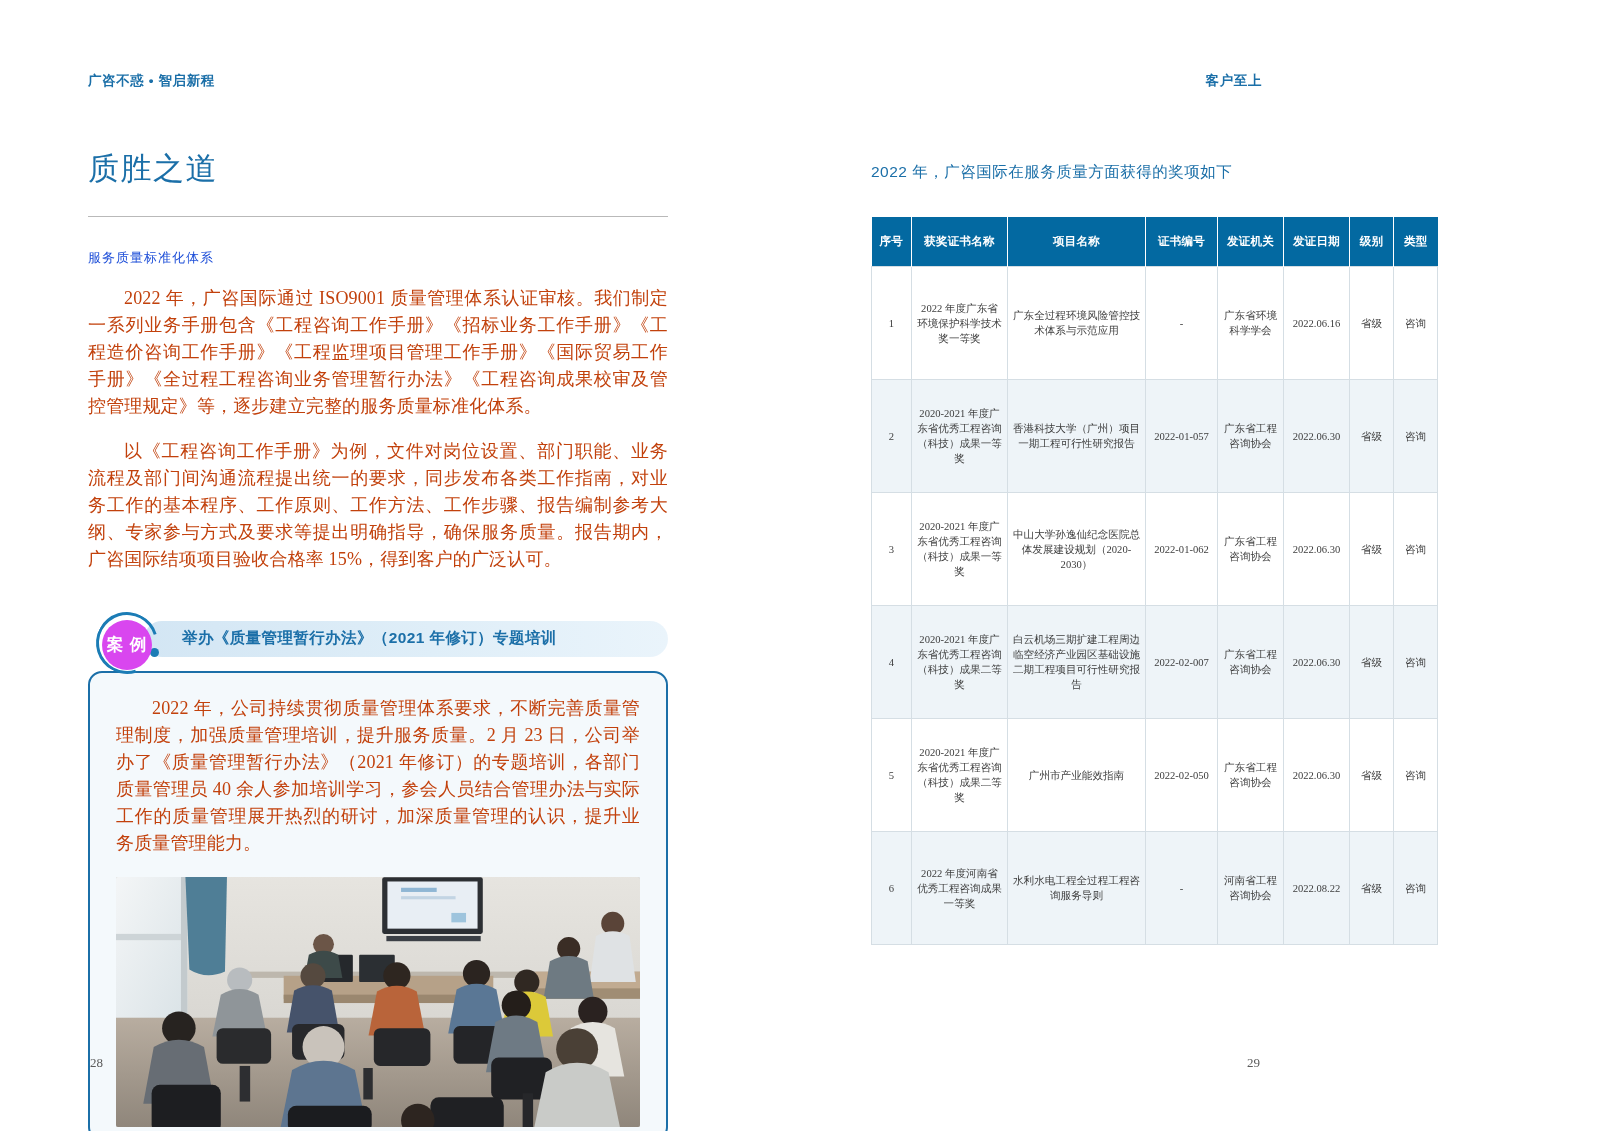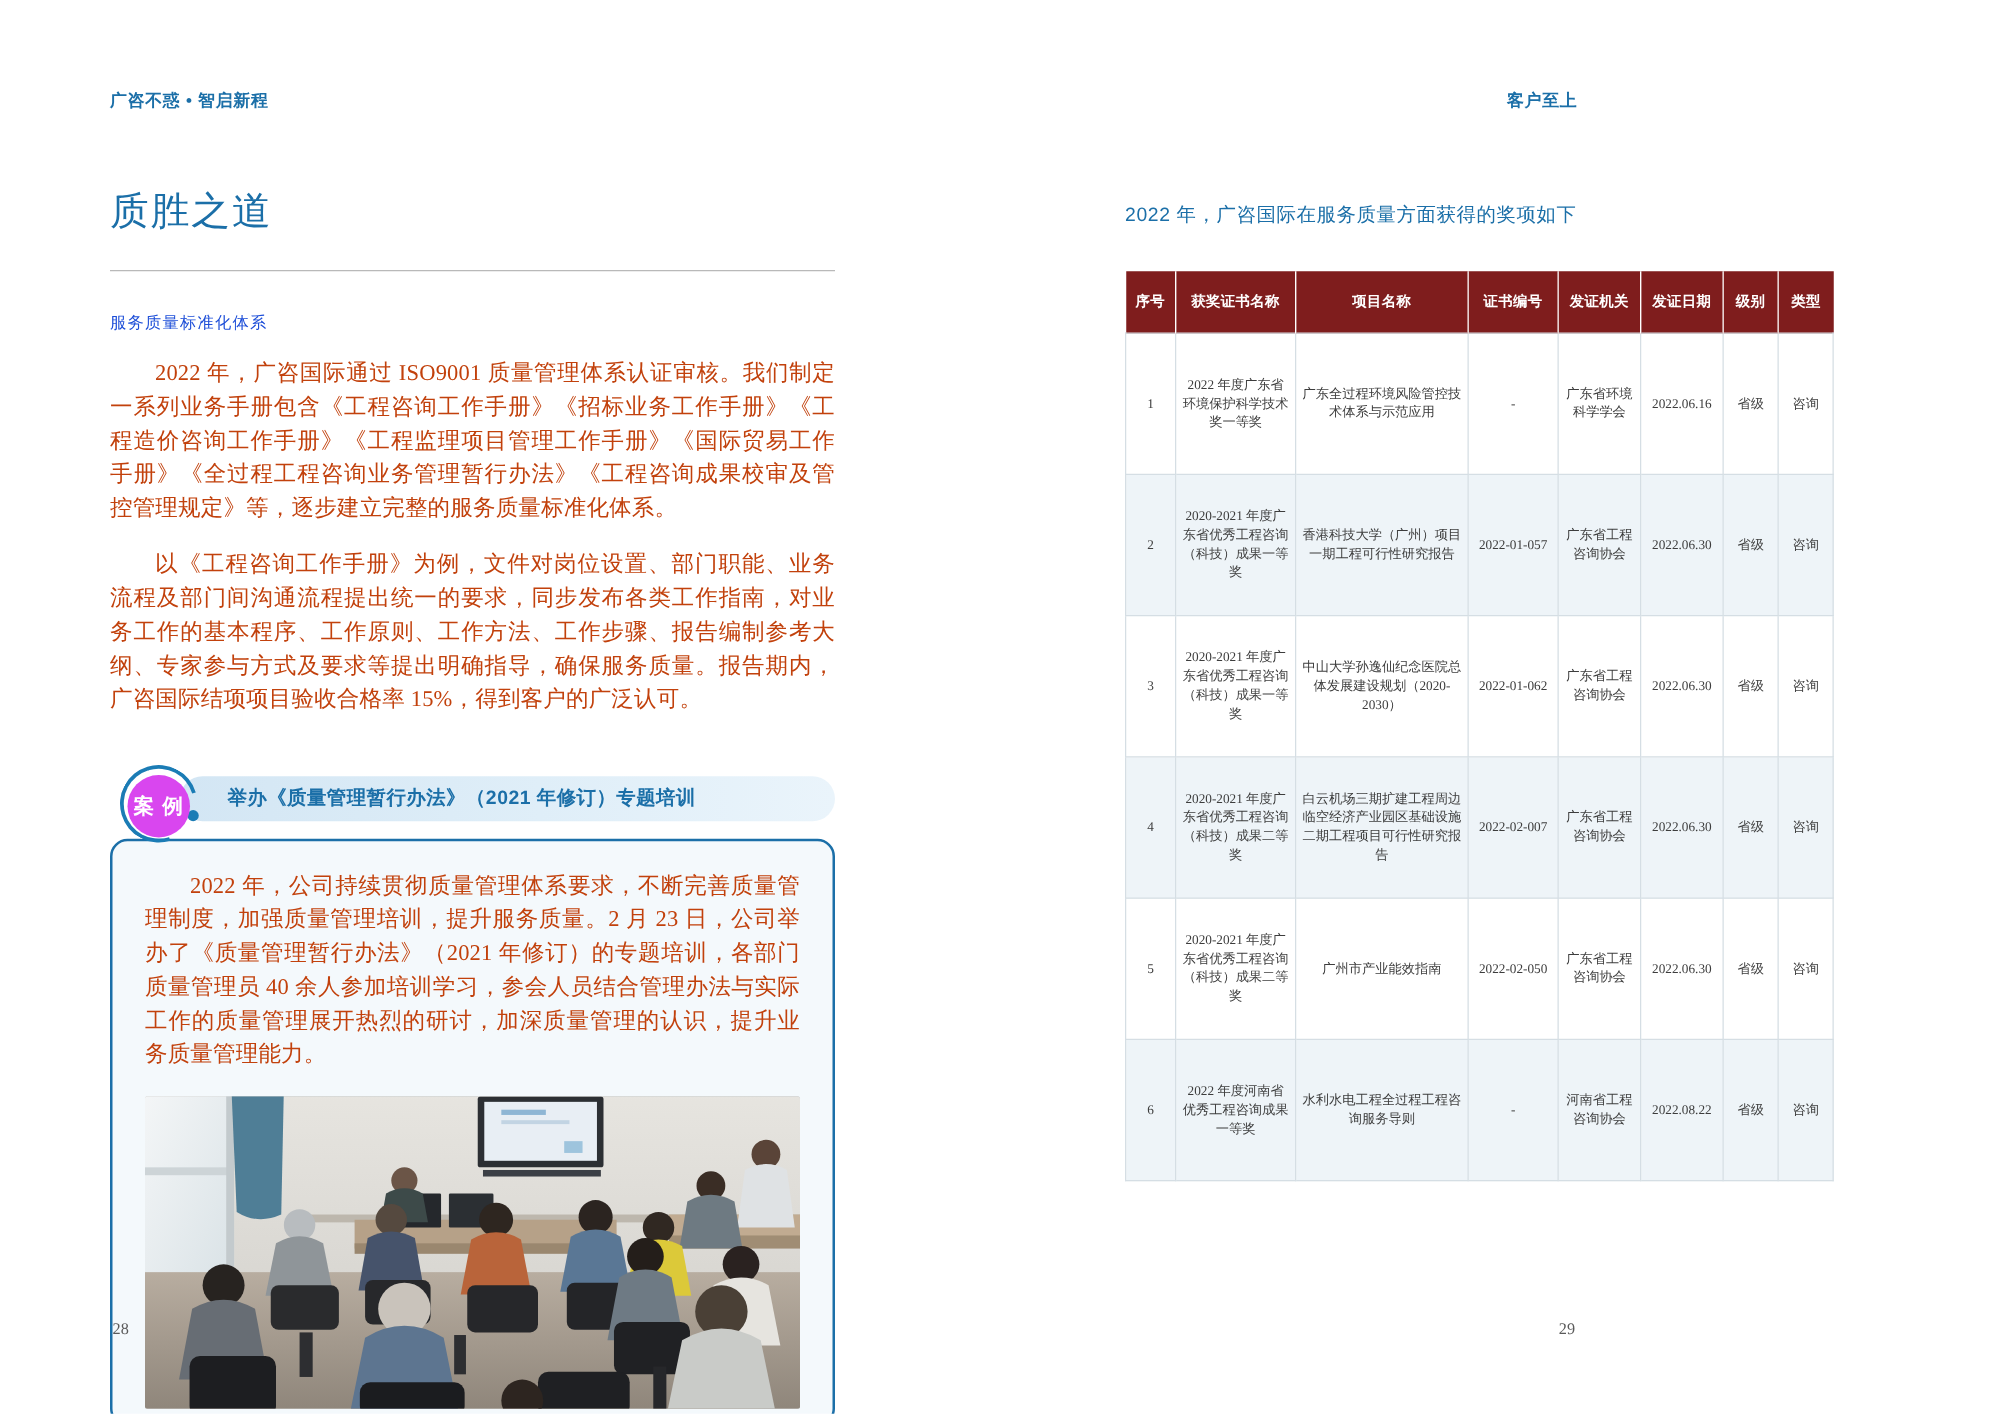--- a/index.html
+++ b/index.html
@@ -134,38 +134,38 @@
     border-radius: 2px;
     overflow: hidden;
     position: relative;
     background: #b9bcbe;
   }
   .case-photo svg { display: block; width: 100%; height: 100%; }
 
   
   .right-col {
     position: absolute;
-    left: 900px; top: 162px;
+    left: 871px; top: 162px;
     width: 566px;
   }
   .table-caption {
     font-size: 15.5px;
     color: #1b6fa8;
     letter-spacing: 0.5px;
     white-space: nowrap;
   }
   table.awards {
     margin-top: 34px;
     width: 566px;
     border-collapse: collapse;
     table-layout: fixed;
     font-family: "Liberation Serif", "DejaVu Serif", serif;
   }
   table.awards th {
-    background: #7f1d1d;
+    background: #0369a1;
     color: #ffffff;
     font-size: 11.5px;
     font-weight: bold;
     font-family: Liberation Sans, sans-serif;
     padding: 17px 2px;
     border-right: 1px solid #ffffff;
     letter-spacing: 0.3px;
     vertical-align: middle;
   }
   table.awards th:last-child { border-right: none; }

